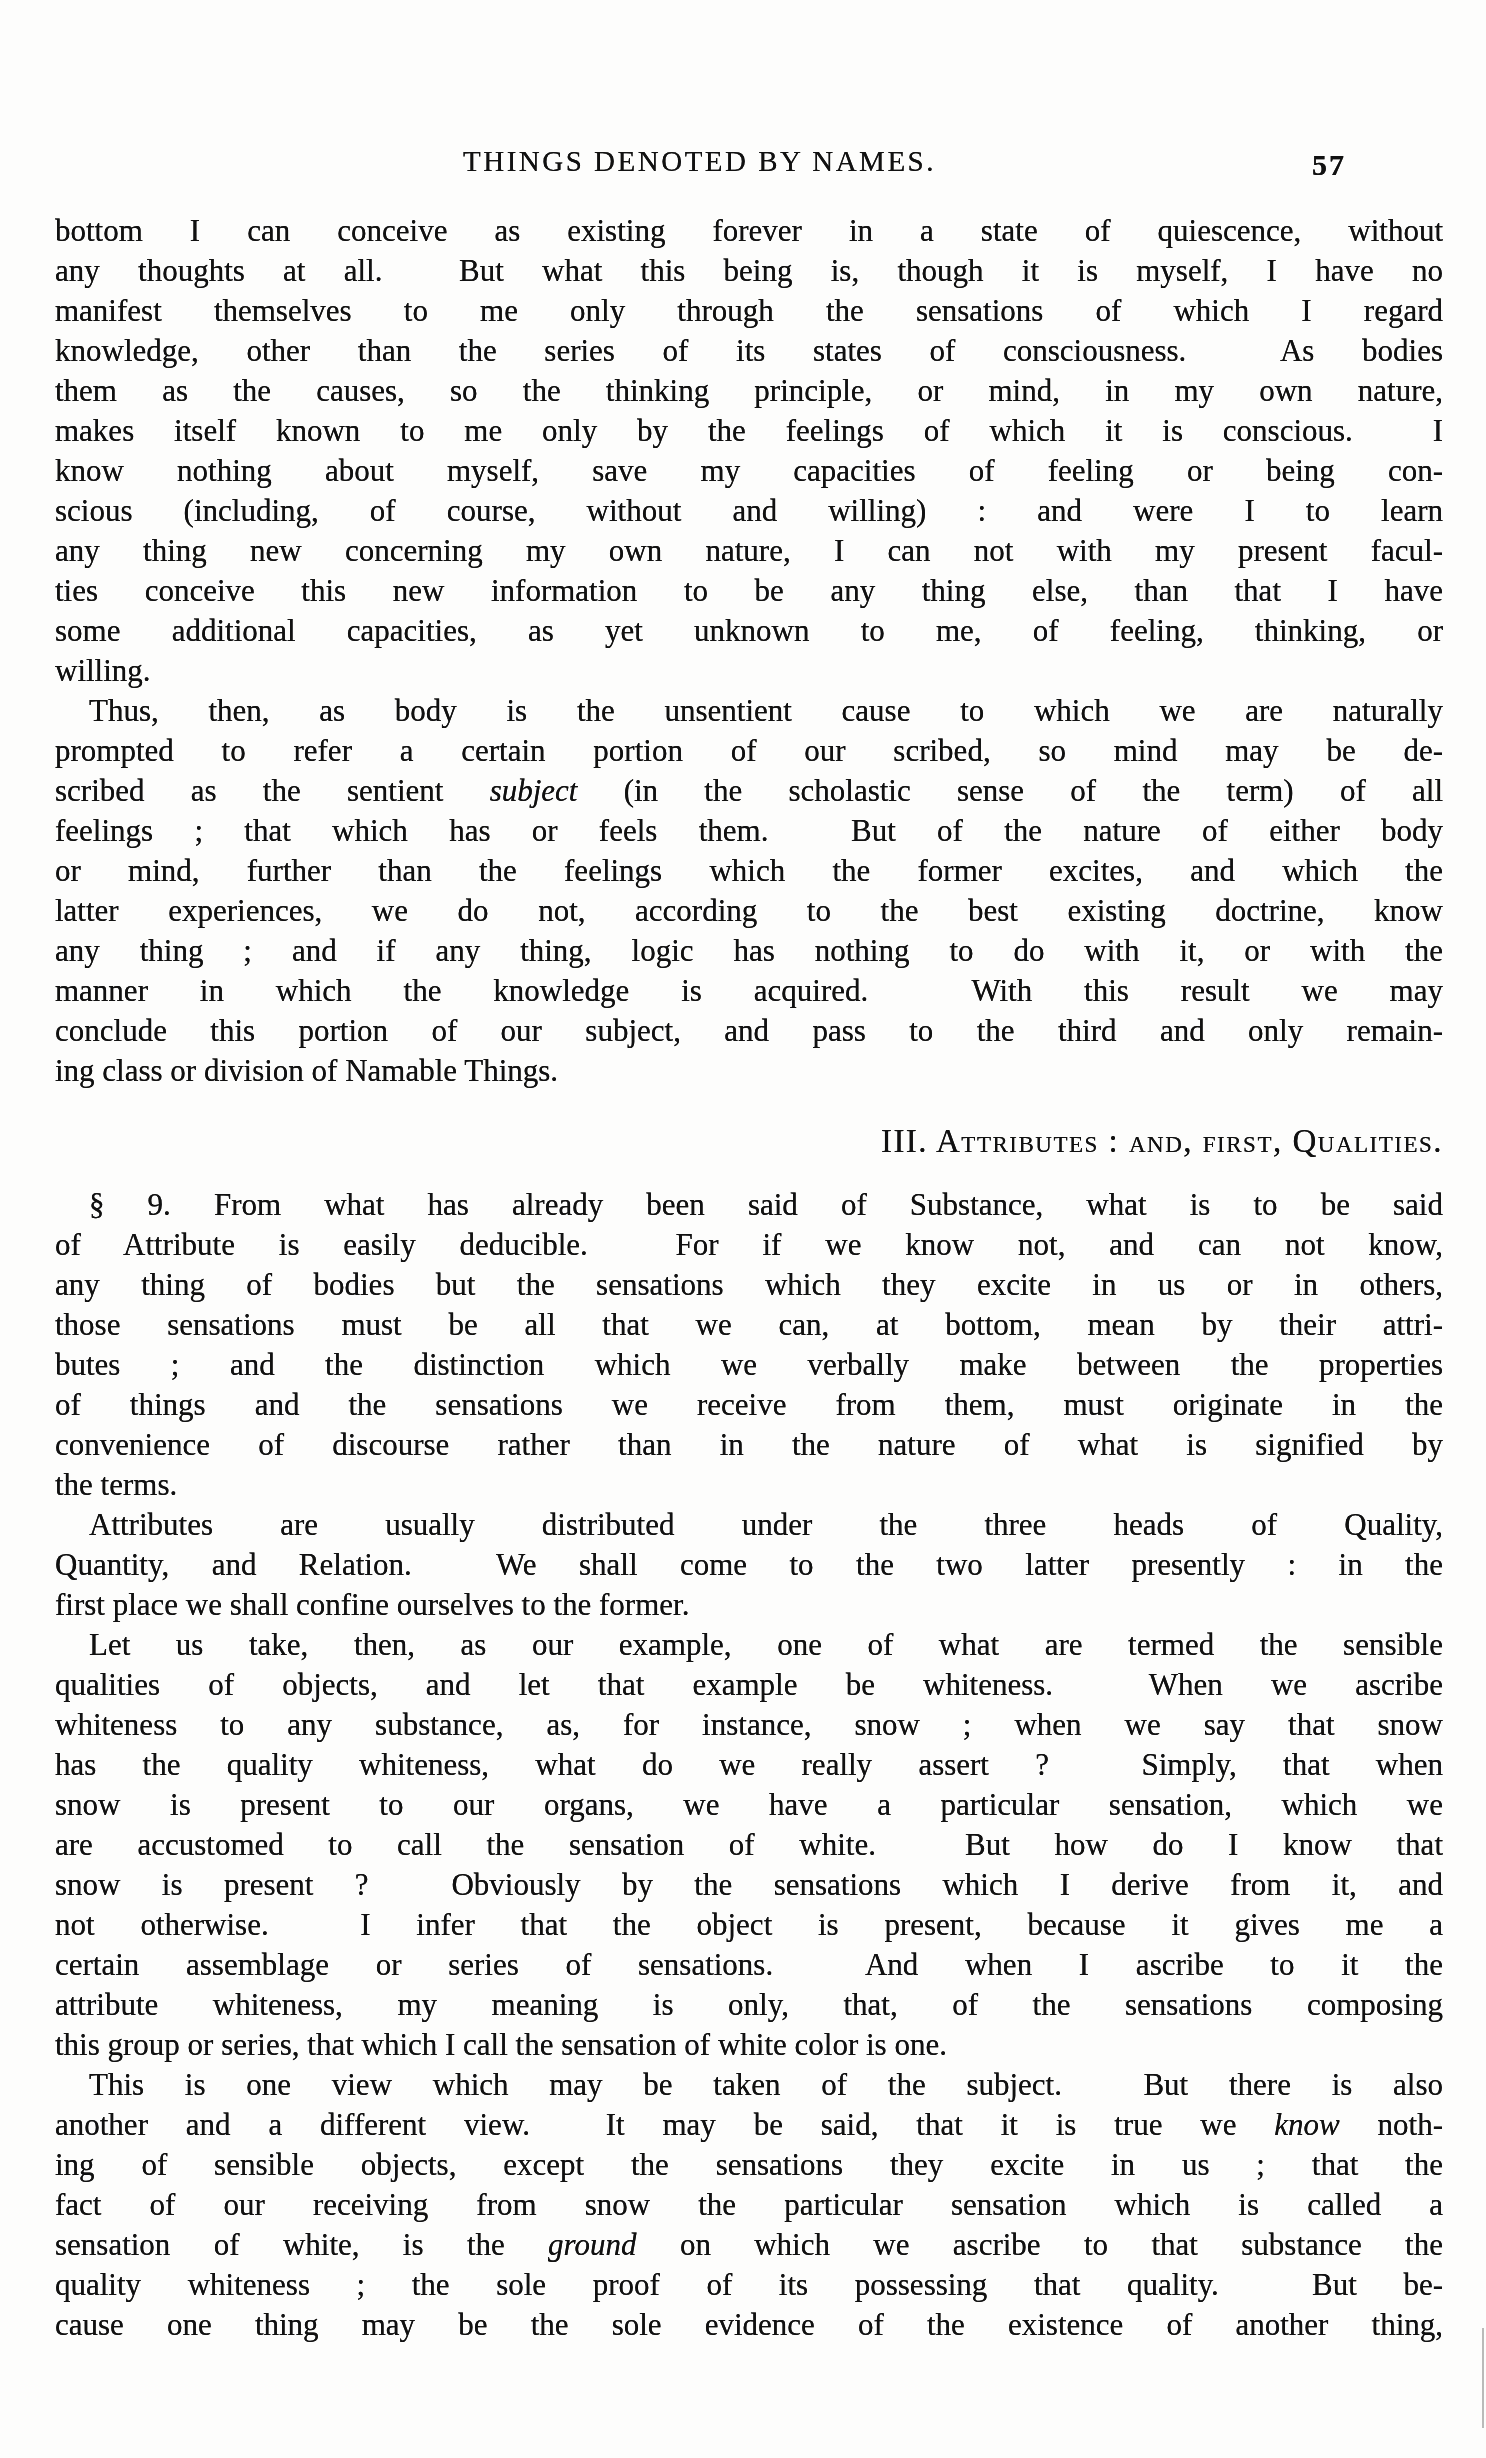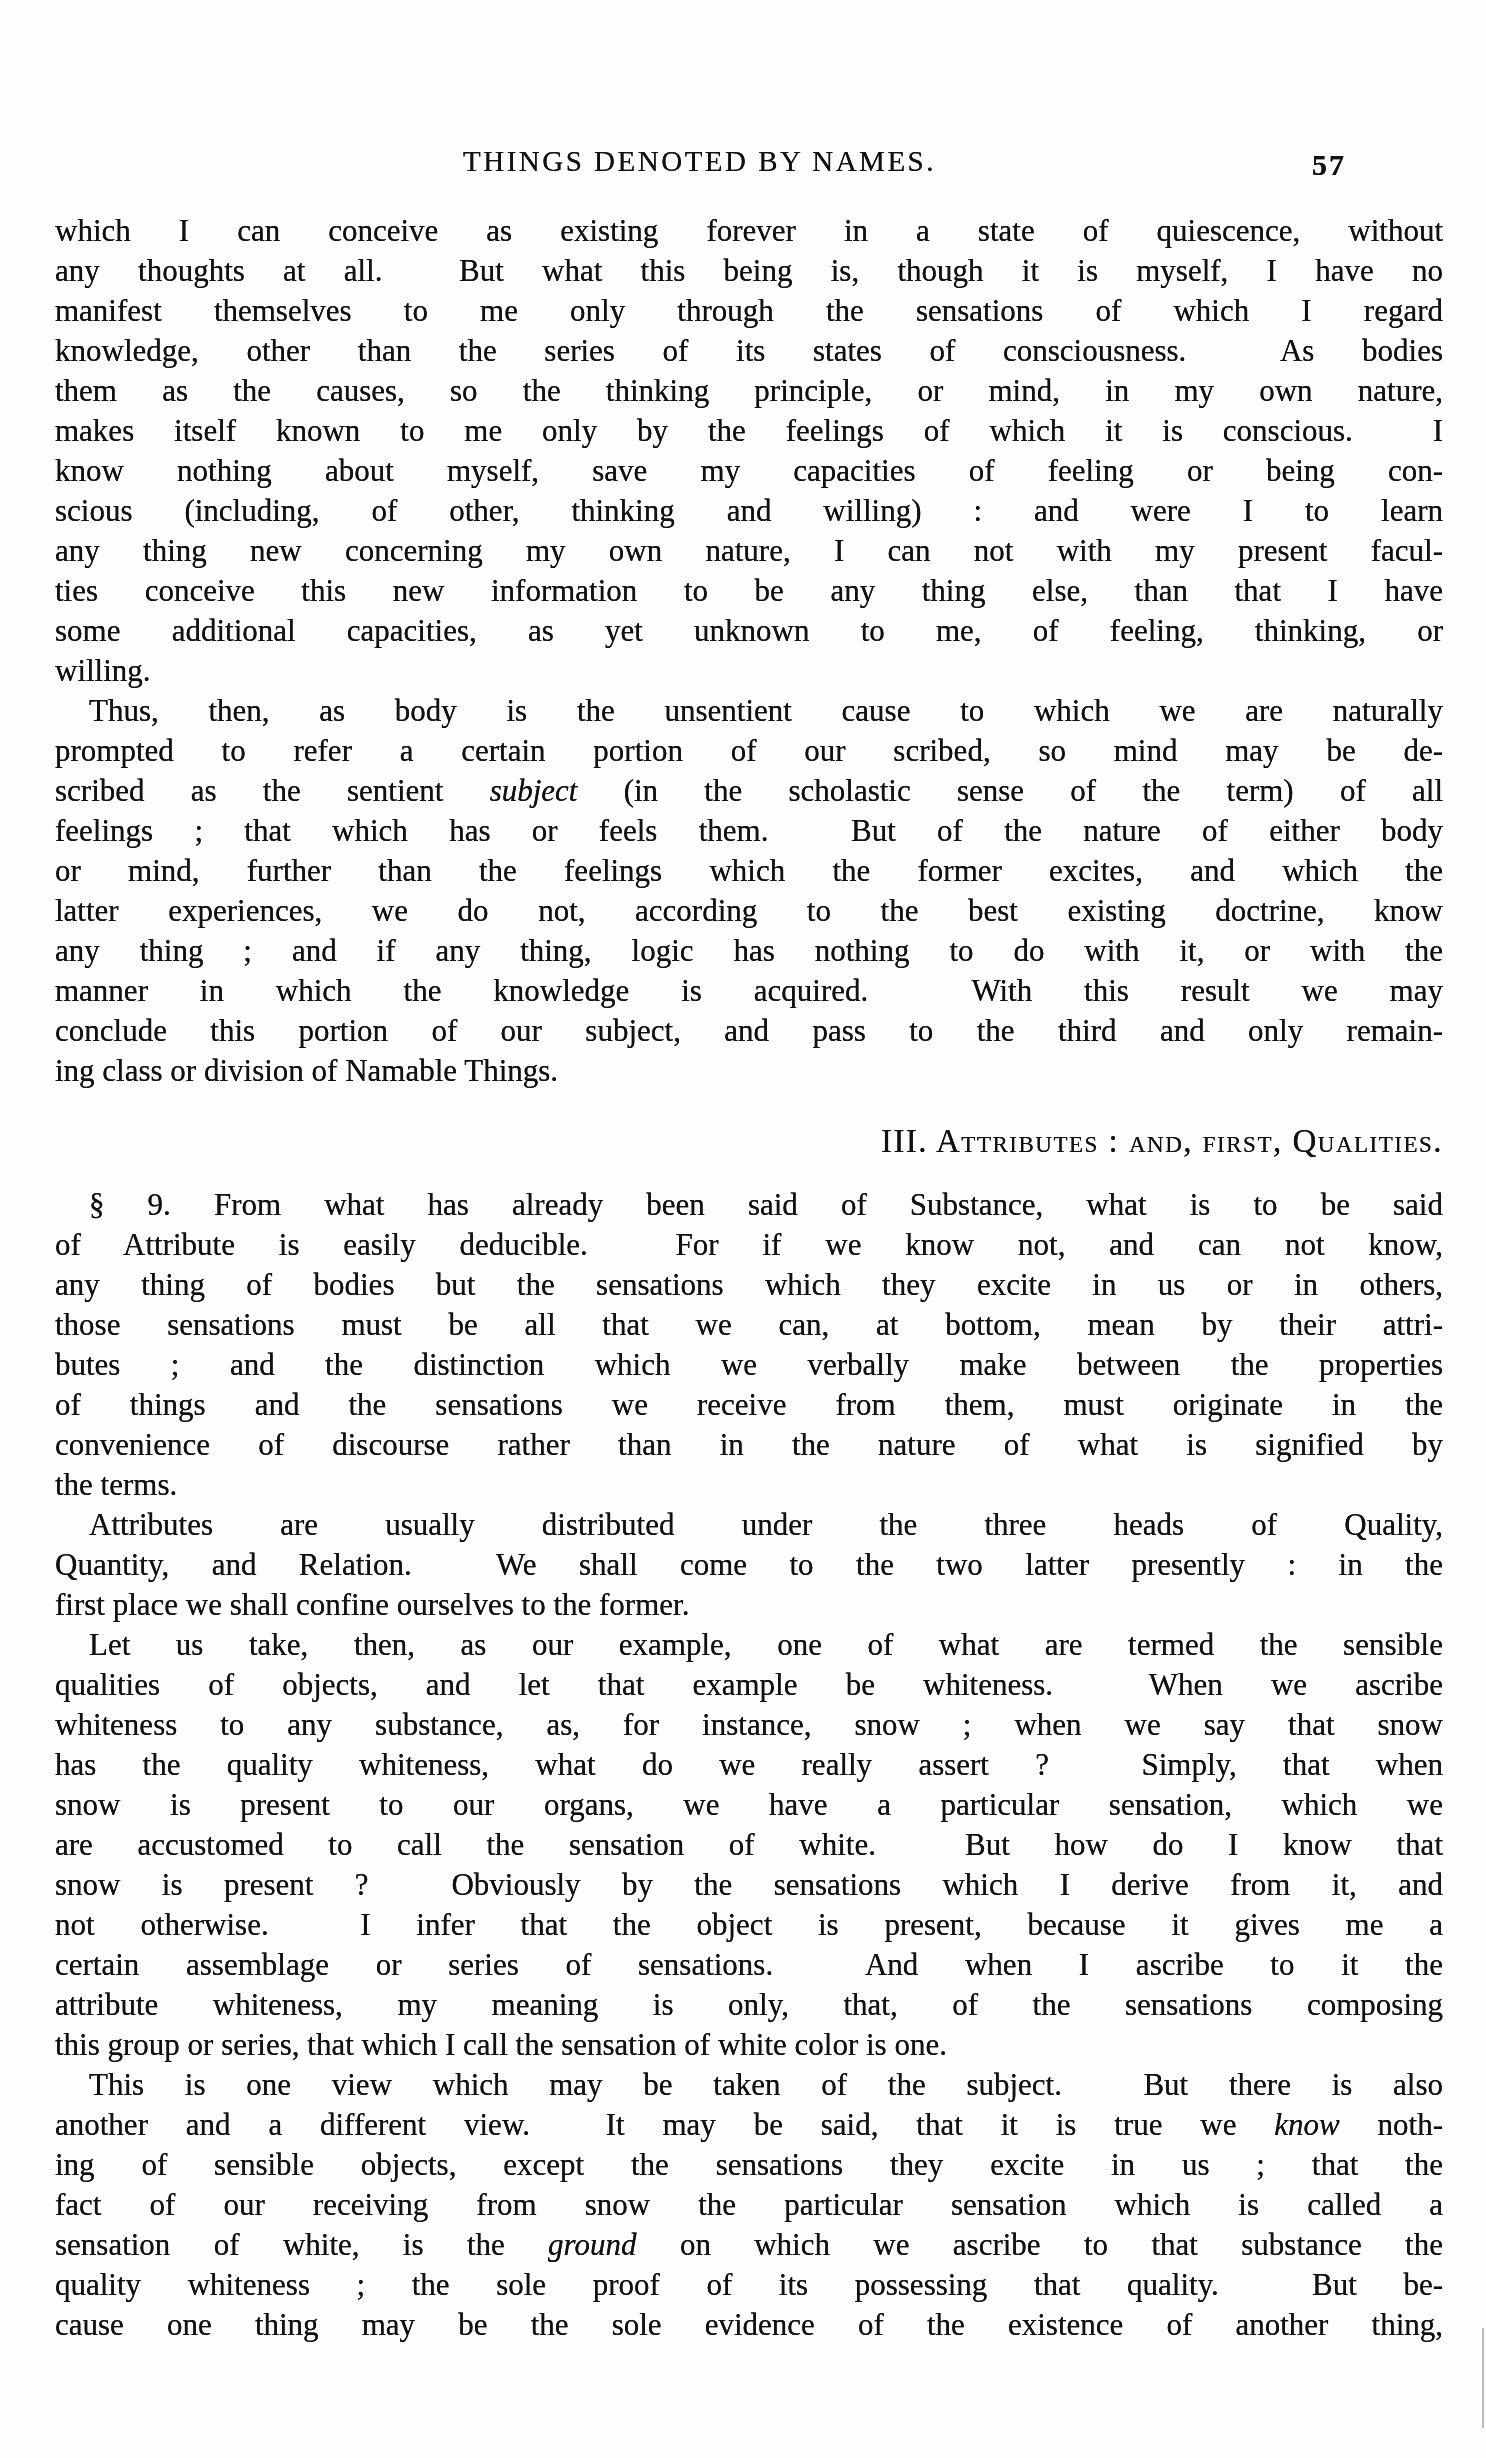--- a/index.html
+++ b/index.html
@@ -81,28 +81,28 @@
 
   <div class="running-head">
     <span>THINGS DENOTED BY NAMES.</span>
   </div>
 
   <div class="page-number">57</div>
 
   <div class="body-text">
     <div id="zone-before">
         <div class="para">
-          <div class="line"><span>which I can conceive as existing forever in a state of quiescence, without</span></div>
+          <div class="line"><span>bottom I can conceive as existing forever in a state of quiescence, without</span></div>
           <div class="line"><span>any thoughts at all.&nbsp; But what this being is, though it is myself, I have no</span></div>
           <div class="line"><span>manifest themselves to me only through the sensations of which I regard</span></div>
           <div class="line"><span>knowledge, other than the series of its states of consciousness.&nbsp; As bodies</span></div>
           <div class="line"><span>them as the causes, so the thinking principle, or mind, in my own nature,</span></div>
           <div class="line"><span>makes itself known to me only by the feelings of which it is conscious.&nbsp; I</span></div>
           <div class="line"><span>know nothing about myself, save my capacities of feeling or being con-</span></div>
-          <div class="line"><span>scious (including, of other, thinking and willing) : and were I to learn</span></div>
+          <div class="line"><span>scious (including, of course, without and willing) : and were I to learn</span></div>
           <div class="line"><span>any thing new concerning my own nature, I can not with my present facul-</span></div>
           <div class="line"><span>ties conceive this new information to be any thing else, than that I have</span></div>
           <div class="line"><span>some additional capacities, as yet unknown to me, of feeling, thinking, or</span></div>
           <div class="line lastline"><span>willing.</span></div>
         </div>
         <div class="para">
           <div class="line indent"><span>Thus, then, as body is the unsentient cause to which we are naturally</span></div>
           <div class="line"><span>prompted to refer a certain portion of our scribed, so mind may be de-</span></div>
           <div class="line"><span>scribed as the sentient </span><em>subject</em><span> (in the scholastic sense of the term) of all</span></div>
           <div class="line"><span>feelings ; that which has or feels them.&nbsp; But of the nature of either body</span></div>

